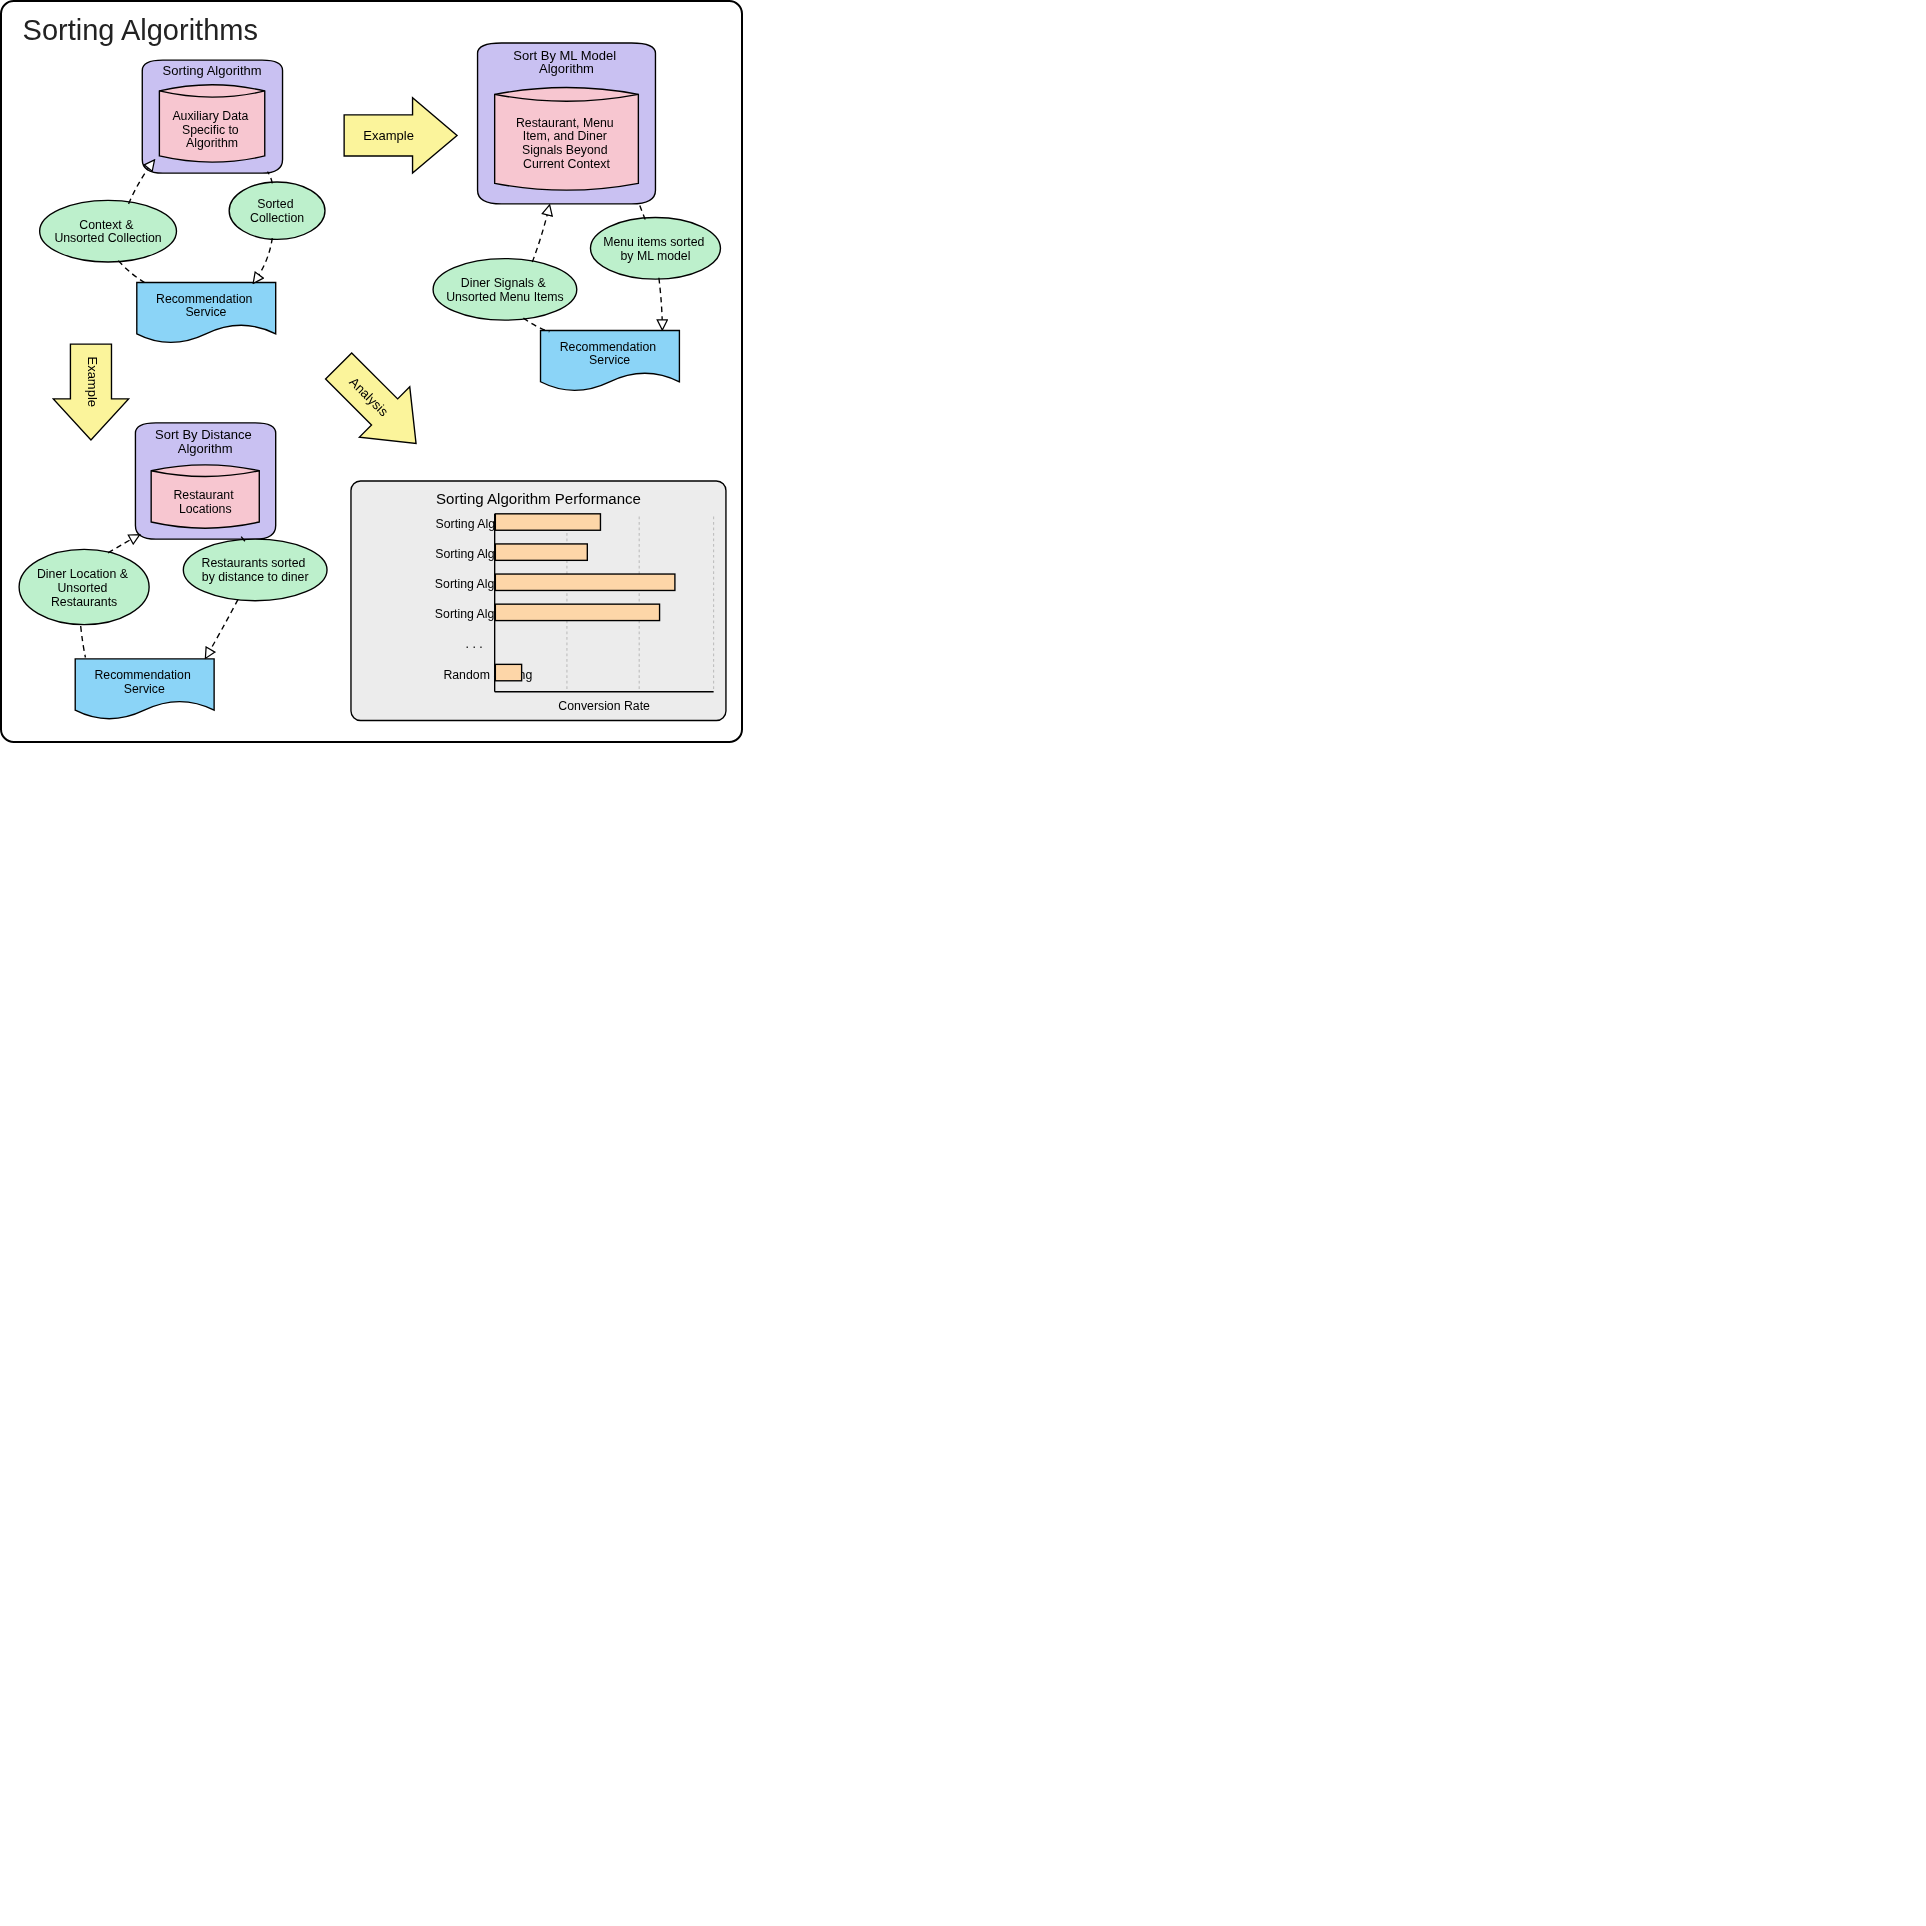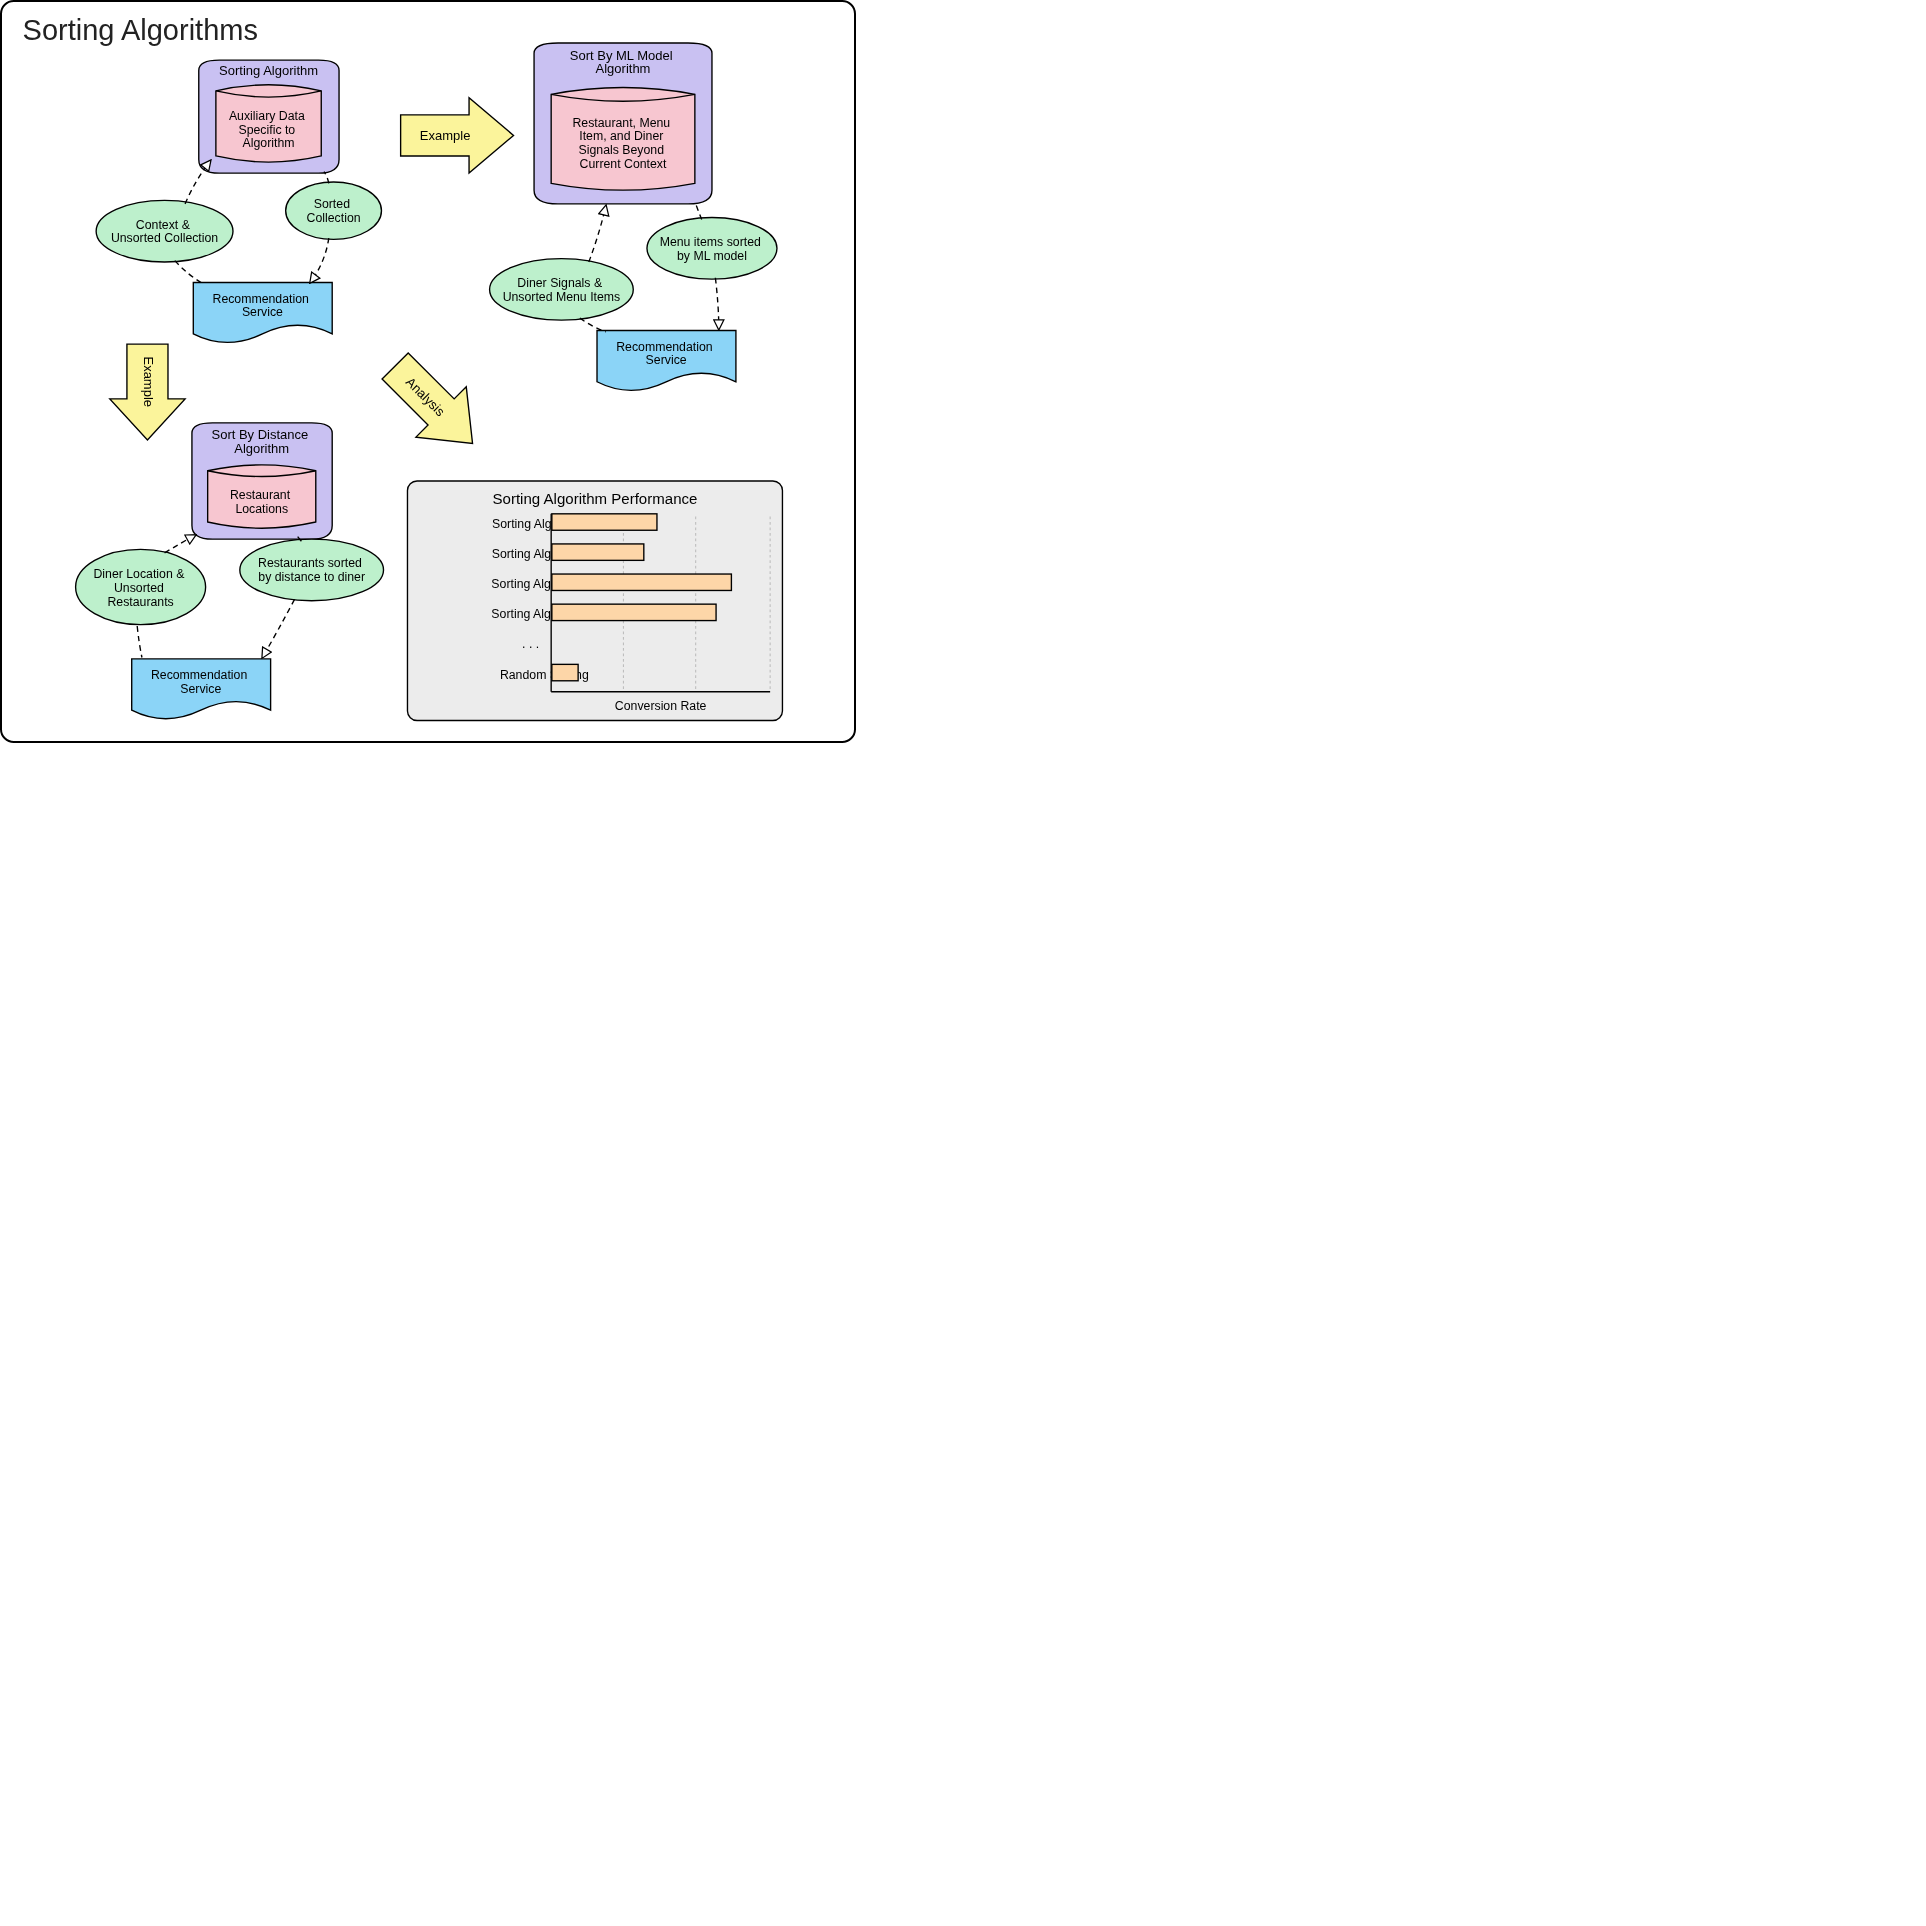--- a/index.html
+++ b/index.html
@@ -3,21 +3,21 @@
 <meta charset="utf-8">
 <style>
   body {
     margin: 0;
     padding: 0;
     font-family: "Helvetica Neue", Helvetica, Arial, sans-serif;
     background: #fff;
   }
   .canvas {
     position: relative;
-    width: 856px;
+    width: 743px;
     height: 743px;
     border: 2.8px solid #000;
     border-radius: 13.8px;
     box-sizing: border-box;
     background: #fff;
   }
   .title {
     position: absolute;
     left: 20.6px;
     top: 12.4px;

